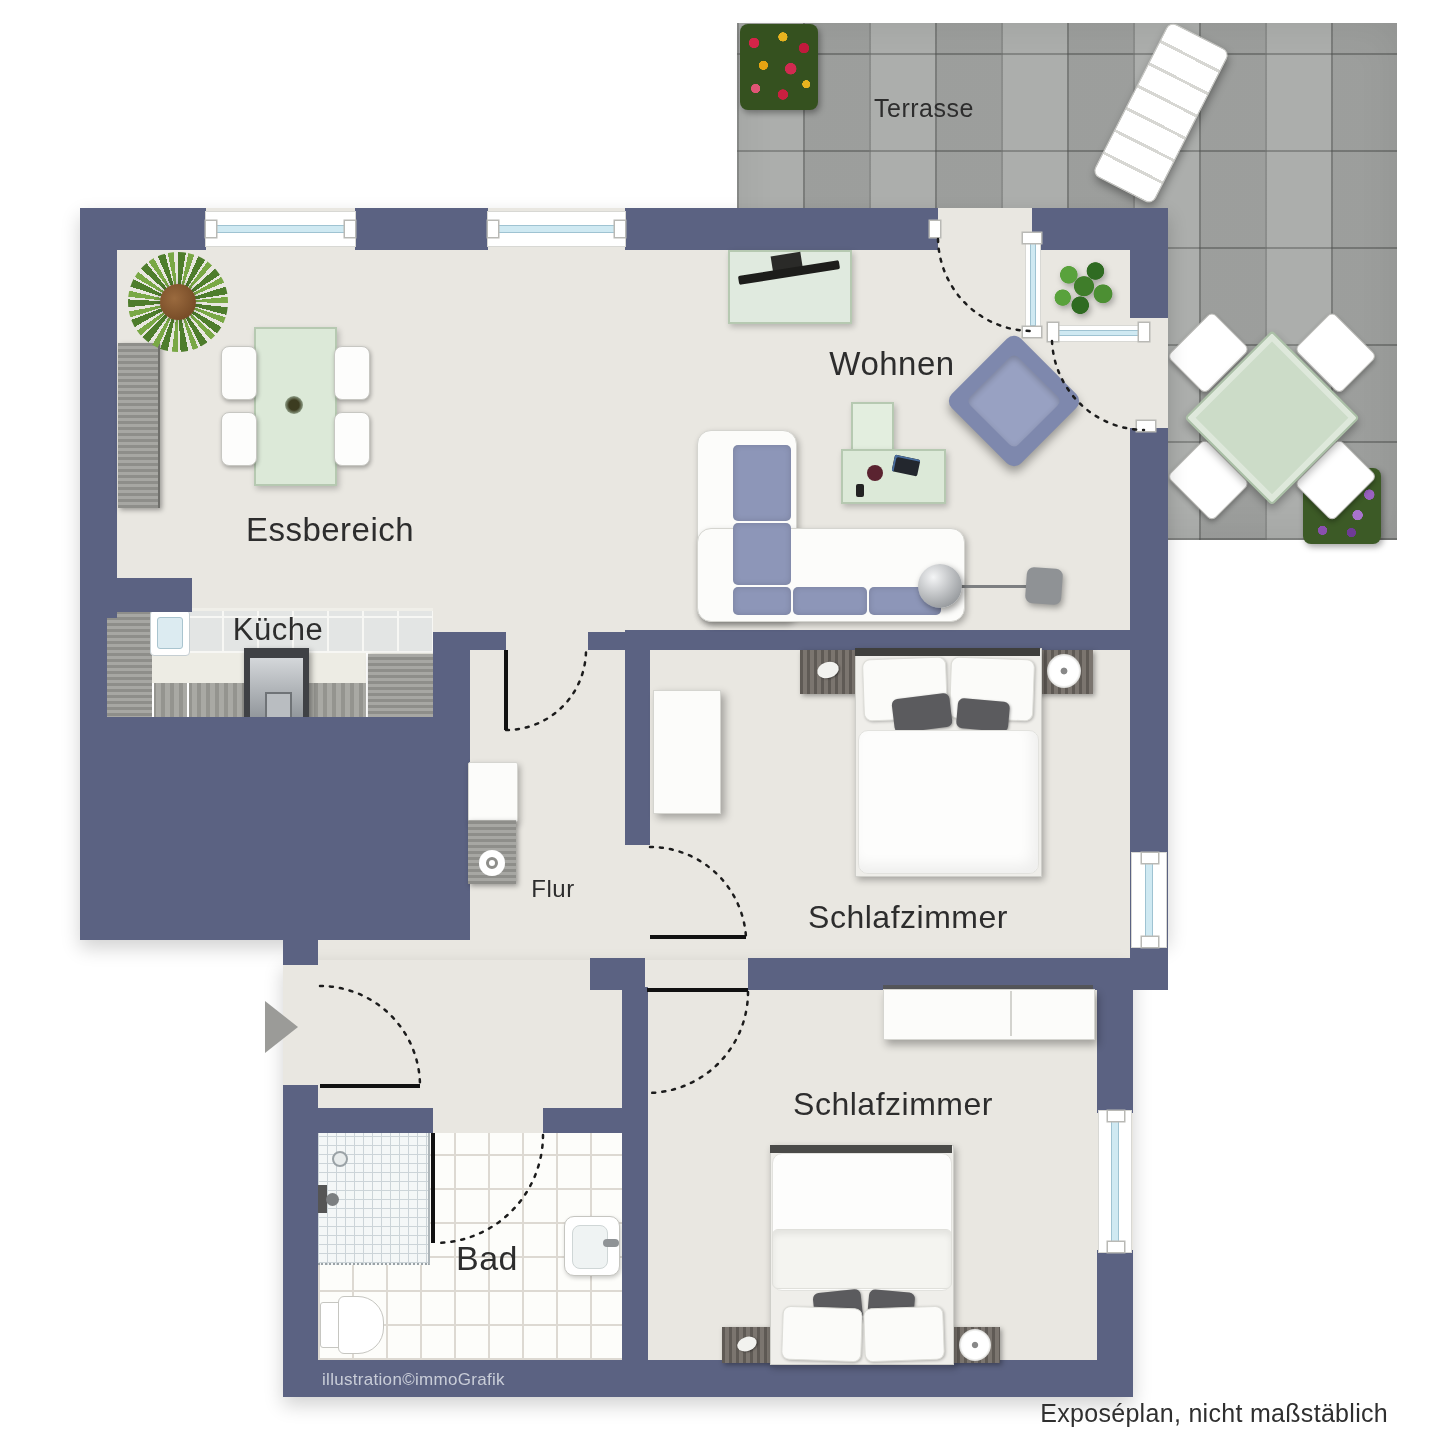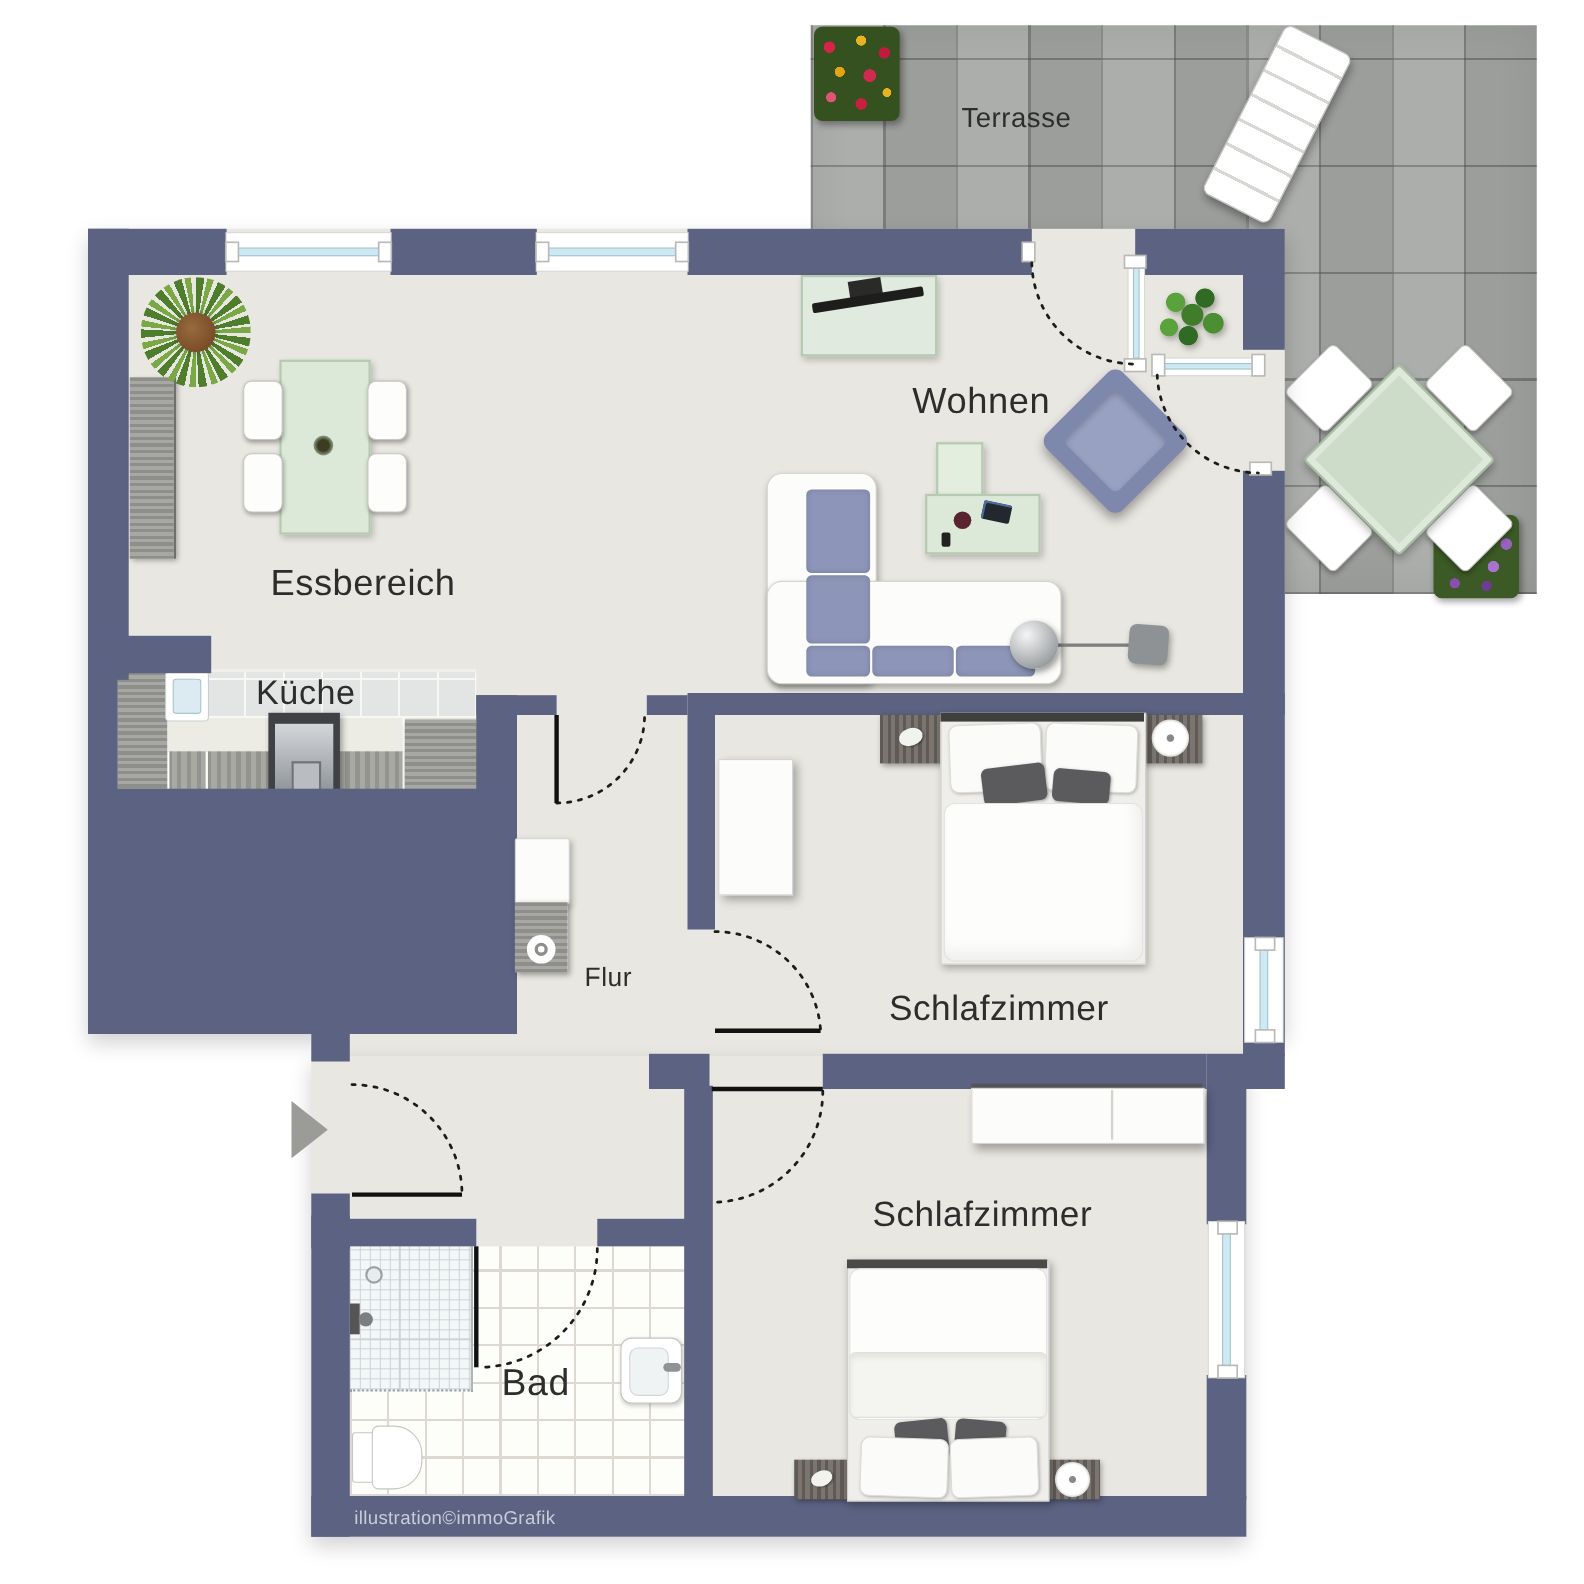--- a/index.html
+++ b/index.html
@@ -304,14 +304,15 @@
 
   <div class="abs room-label" style="left:892px;top:364px;font-size:33px;">Wohnen</div>
   <div class="abs room-label" style="left:330px;top:530px;font-size:33px;">Essbereich</div>
   <div class="abs room-label" style="left:278px;top:630px;font-size:31px;">Küche</div>
   <div class="abs room-label" style="left:553px;top:889px;font-size:24px;">Flur</div>
   <div class="abs room-label" style="left:908px;top:917px;font-size:32px;">Schlafzimmer</div>
   <div class="abs room-label" style="left:893px;top:1104px;font-size:32px;">Schlafzimmer</div>
   <div class="abs room-label" style="left:487px;top:1258px;font-size:34px;">Bad</div>
 
   <div class="abs" style="left:322px;top:1370px;font-size:17px;color:#c9cdd8;letter-spacing:.3px;">illustration©immoGrafik</div>
+  <div class="abs" style="right:52px;top:1399px;font-size:25px;color:#2f2f2f;letter-spacing:.3px;">Exposéplan, nicht maßstäblich</div>
 
 </div>
 
 </body></html>

